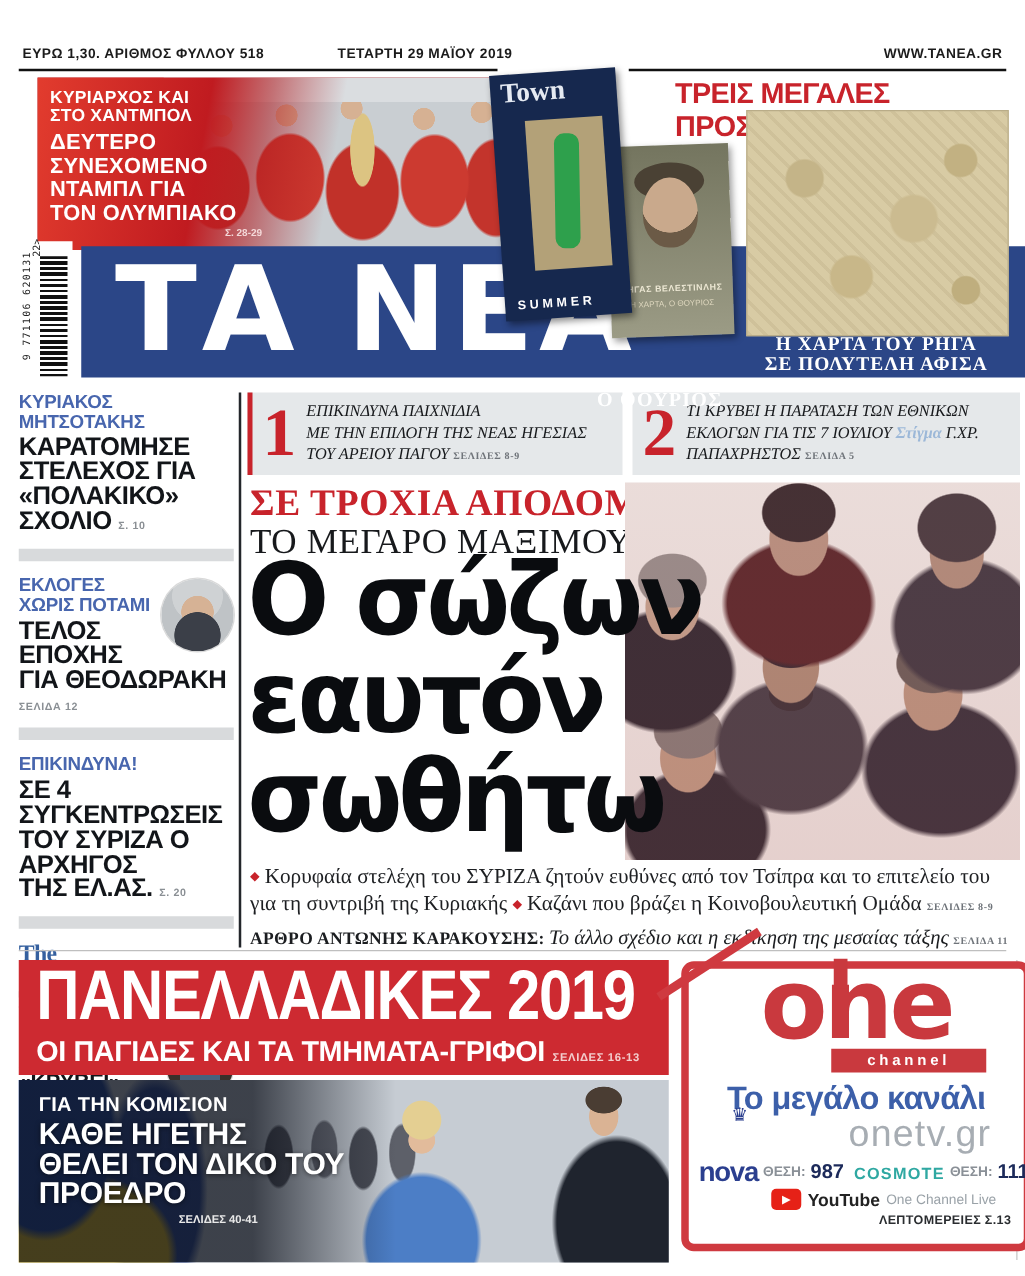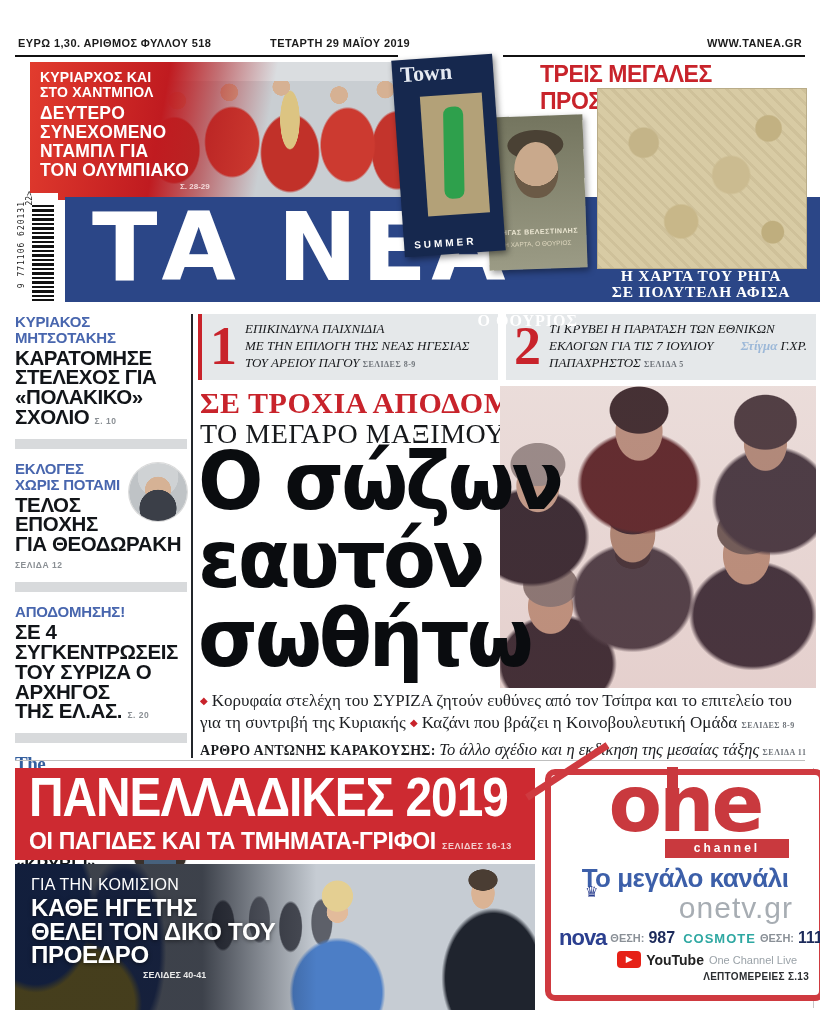--- a/index.html
+++ b/index.html
@@ -110,21 +110,21 @@
   #main{left:198px;top:312px;width:620px;}
   .numbox{position:absolute;top:2px;height:66px;background:#e5e8ea;}
   #numbox1{left:0;width:296px;border-left:4px solid #c8232b;}
   #numbox2{left:308px;width:310px;}
   .bignum{float:left;font-family:"Liberation Serif",serif;font-weight:900;font-size:54px;
         color:#c8232b;line-height:60px;margin:2px 8px 0 8px;}
   .numtext{font-family:"Liberation Serif",serif;font-style:italic;font-size:13px;color:#17191c;
         line-height:1.3;padding-top:7px;display:block;}
   .smref{font-size:8px;font-weight:bold;font-style:normal;color:#6f747a;letter-spacing:.5px;}
   #stigma-row{font-family:"Liberation Serif",serif;font-size:13px;}
-  #stigma-label{font-style:italic;font-weight:bold;color:#9cb8d8;margin-left:24px;}
+  #stigma-label{font-style:italic;font-weight:bold;color:#9cb8d8;}
   #stigma-author{font-style:italic;color:#17191c;}
   #kicker-red{position:absolute;left:2px;top:74px;font-family:"Liberation Serif",serif;
         font-weight:900;font-size:30px;color:#c8232b;letter-spacing:.5px;}
   #kicker-black{position:absolute;left:2px;top:106px;font-family:"Liberation Serif",serif;
         font-size:28px;color:#17191c;letter-spacing:.5px;}
   #main-headline{position:absolute;left:0px;top:130px;z-index:3;
         font-family:"DejaVu Sans",sans-serif;font-weight:900;font-size:77px;line-height:.98;
         letter-spacing:-3px;color:#0a0c0f;transform:scaleY(1.04);transform-origin:left top;}
   #montage{position:absolute;left:302px;top:74px;width:316px;height:302px;z-index:1;
     background-color:#f4f2ef;
@@ -176,21 +176,21 @@
       radial-gradient(ellipse 52px 70px at 92% 78%, #1f242e 0 92%, rgba(0,0,0,0) 100%),
       radial-gradient(ellipse 12px 26px at 40% 42%, #54565e 0 90%, rgba(0,0,0,0) 100%),
       radial-gradient(ellipse 11px 24px at 47% 38%, #6a6d76 0 90%, rgba(0,0,0,0) 100%),
       radial-gradient(ellipse 12px 26px at 53% 43%, #4b4e57 0 90%, rgba(0,0,0,0) 100%),
       radial-gradient(ellipse 11px 24px at 59% 40%, #5d6069 0 90%, rgba(0,0,0,0) 100%),
       radial-gradient(ellipse 60px 85px at 4% 30%, #2c4fa0 0 90%, rgba(0,0,0,0) 100%),
       radial-gradient(ellipse 75px 65px at 10% 96%, #e3bf2e 0 90%, rgba(0,0,0,0) 100%),
       radial-gradient(ellipse 42px 95px at 21% 60%, #39549c 0 85%, rgba(0,0,0,0) 100%);}
   #komision-shade{position:absolute;inset:0;
         background:linear-gradient(90deg,rgba(8,12,22,.72) 0 36%,rgba(8,12,22,0) 58%);}
-  #kom-kicker{position:absolute;left:16px;top:12px;font-size:16px;font-weight:normal;color:#fff;letter-spacing:.3px;}
+  #kom-kicker{position:absolute;left:16px;top:12px;font-size:16px;font-weight:bold;color:#fff;letter-spacing:.3px;}
   #kom-head{position:absolute;left:16px;top:32px;font-size:24px;font-weight:900;color:#fff;
         line-height:.98;letter-spacing:-.3px;text-shadow:0 1px 4px rgba(0,0,0,.55);}
   #kom-ref{position:absolute;left:128px;top:106px;font-size:9px;font-weight:bold;color:#e8e8e8;}
 
   
   #one-ad{left:545px;top:769px;width:268px;height:220px;background:#fff;
         border:6px solid #cf3a40;border-radius:10px;z-index:2;}
   #one-roof{left:527px;top:794px;width:96px;height:7px;background:#cf3a40;
         transform:rotate(-33deg);transform-origin:left center;z-index:3;}
   #one-logo{position:absolute;left:0;top:-16px;width:100%;text-align:center;
@@ -275,21 +275,21 @@
   <div class="divider"></div>
   <div>
     <div class="circ" id="ph-theo"></div>
     <div class="kicker">ΕΚΛΟΓΕΣ ΧΩΡΙΣ ΠΟΤΑΜΙ</div>
     <div class="lc-head pre">ΤΕΛΟΣ ΕΠΟΧΗΣ
 ΓΙΑ ΘΕΟΔΩΡΑΚΗ</div>
     <div class="lc-ref" style="margin-top:6px;">ΣΕΛΙΔΑ 12</div>
   </div>
   <div class="divider"></div>
   <div>
-    <div class="kicker">ΑΠΟΔΟΜΗΣΗΣ!</div>
+    <div class="kicker">ΕΠΙΚΙΝΔΥΝΑ!</div>
     <div class="lc-head"><span class="pre">ΣΕ 4 ΣΥΓΚΕΝΤΡΩΣΕΙΣ
 ΤΟΥ ΣΥΡΙΖΑ Ο ΑΡΧΗΓΟΣ
 ΤΗΣ ΕΛ.ΑΣ.</span>
       <span class="lc-ref">Σ. 20</span></div>
   </div>
   <div class="divider"></div>
   <div>
     <div id="guardian">
       <div class="guard-t">The</div>
       <div class="guard-t">Guardian</div>

